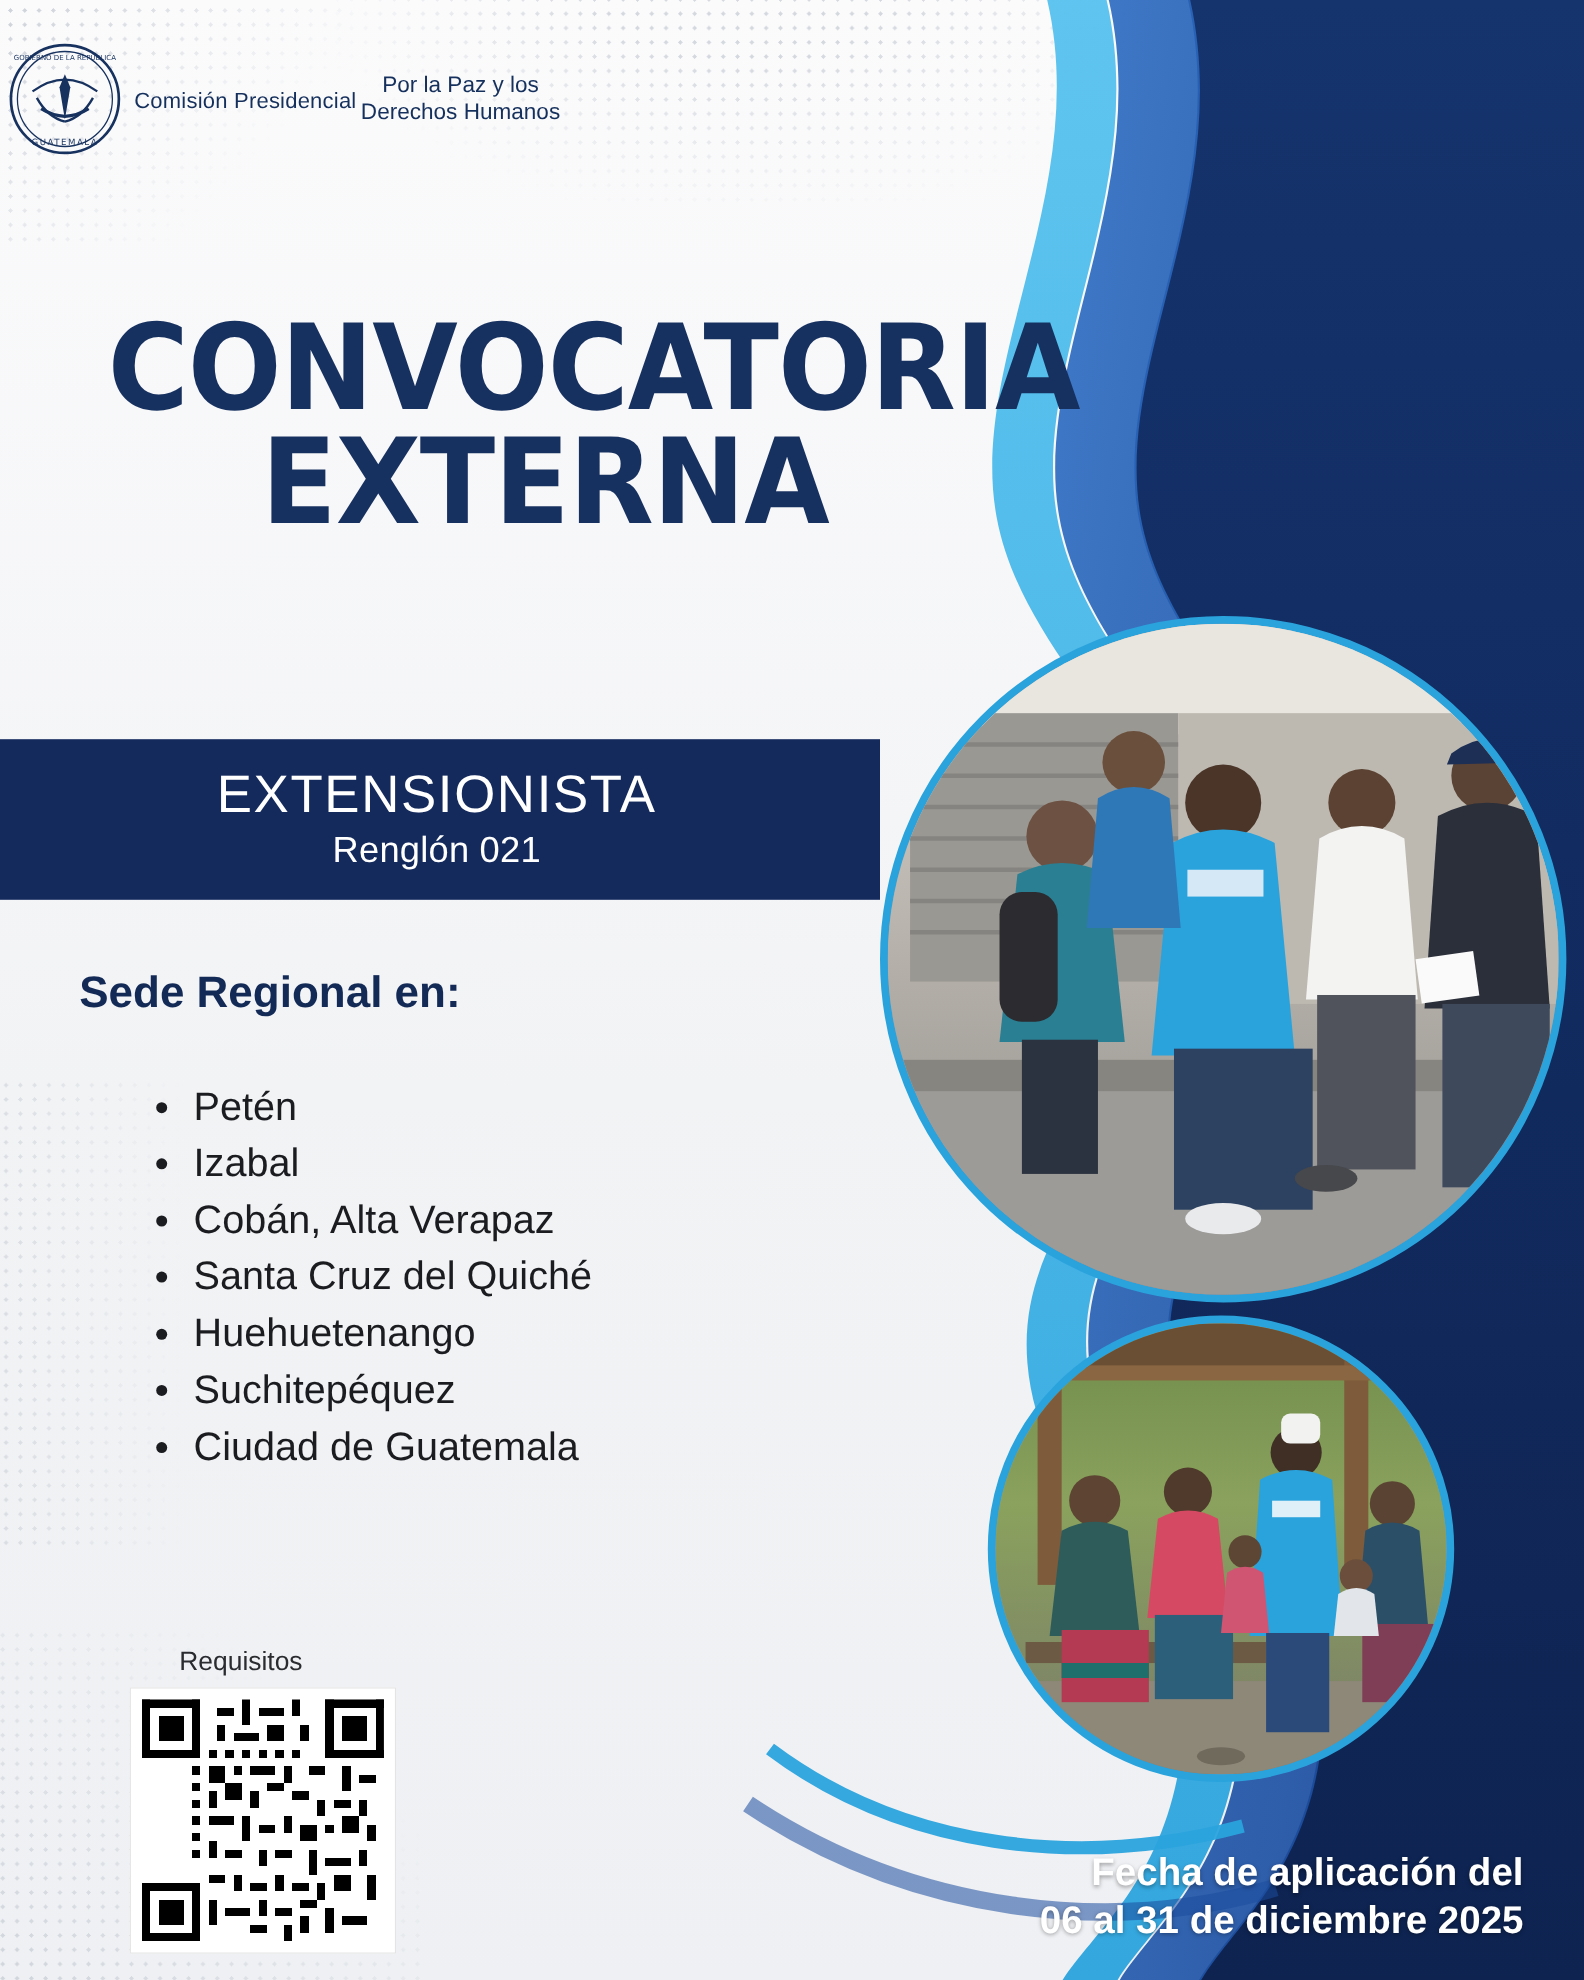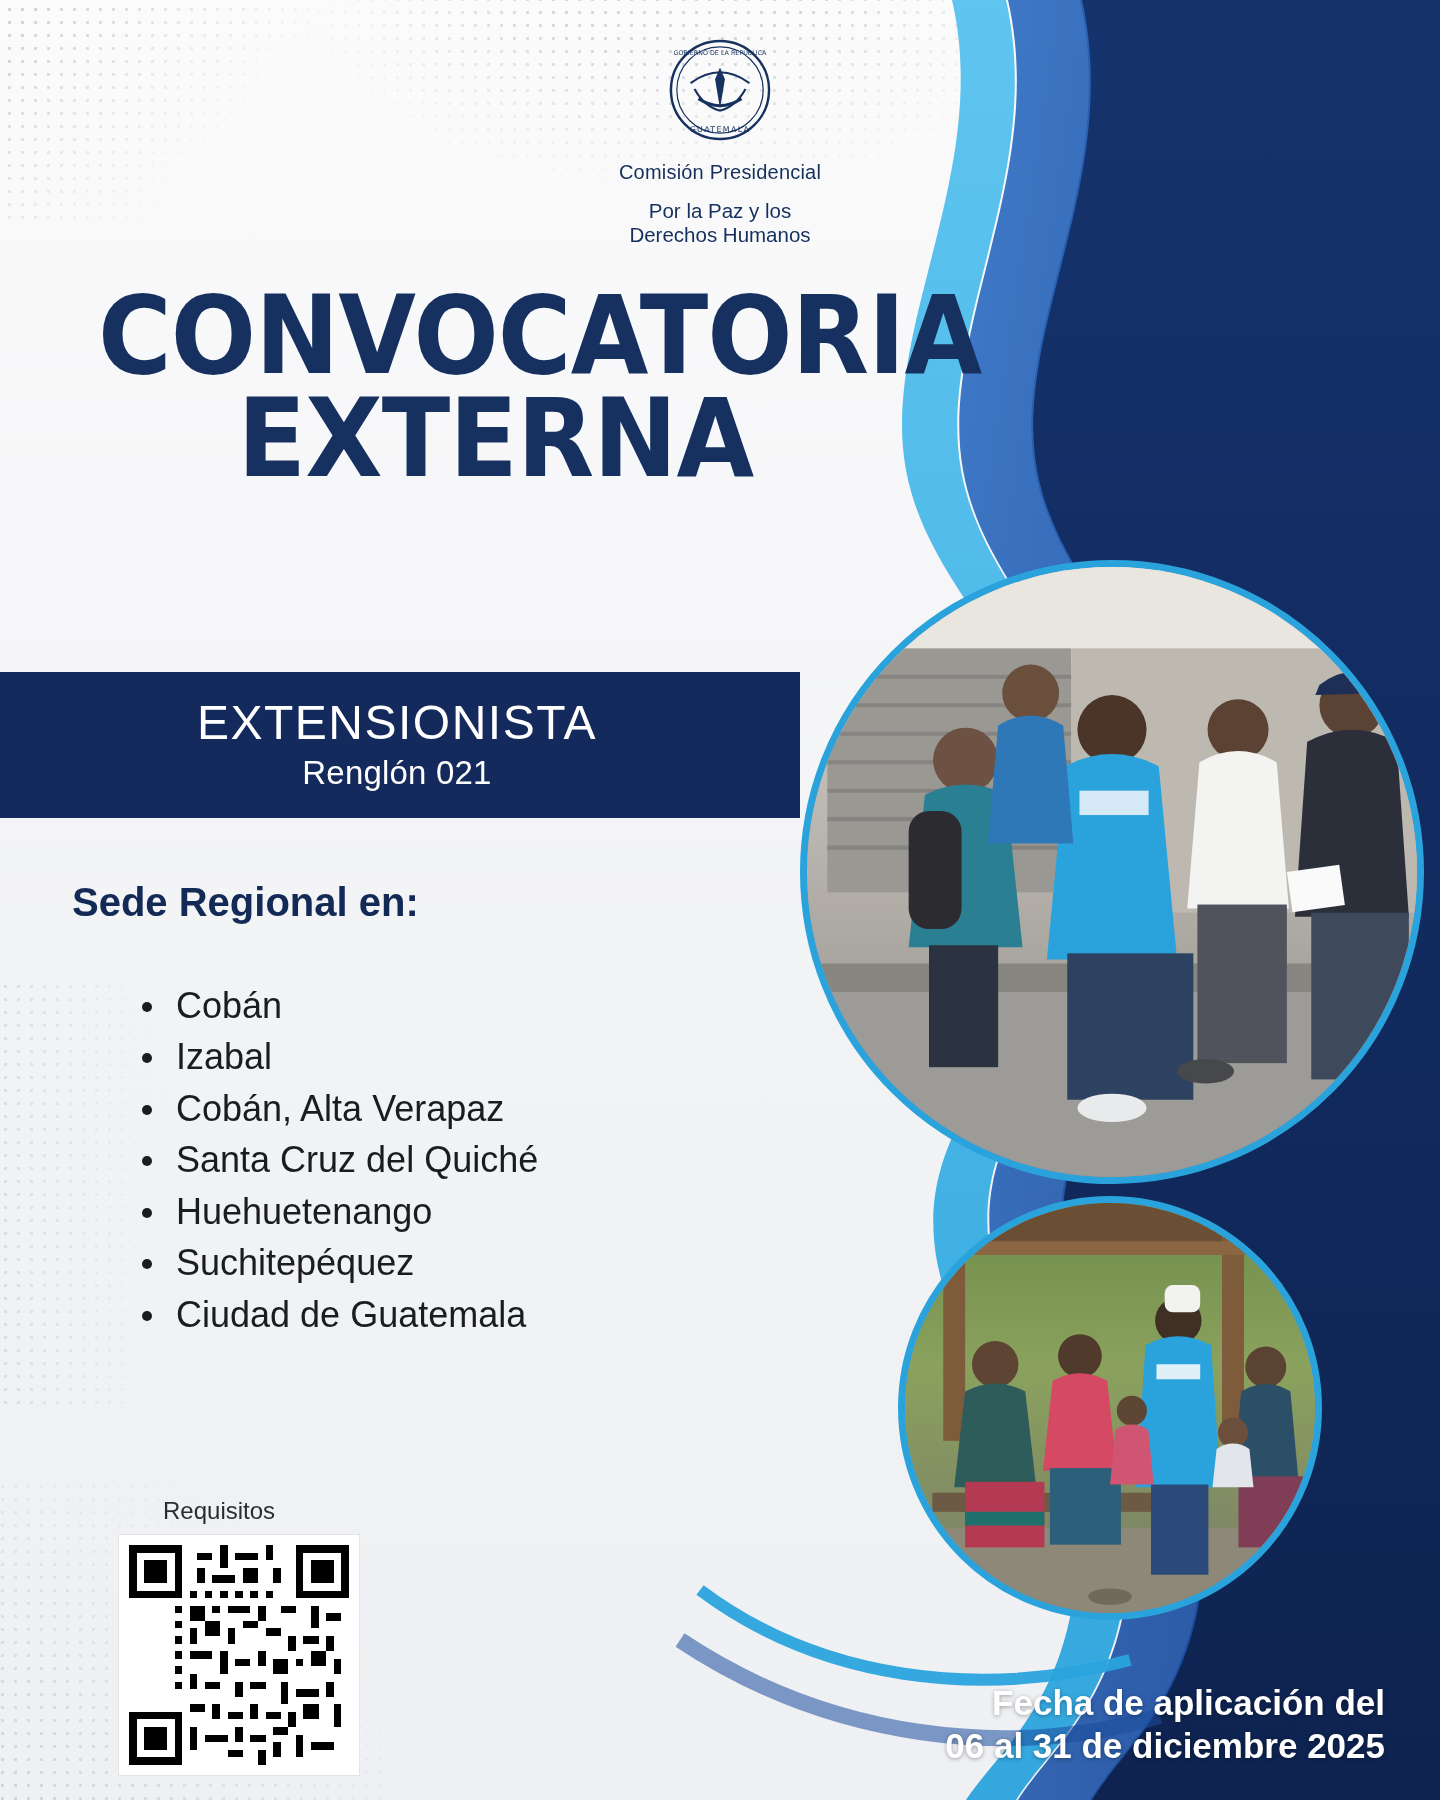--- a/index.html
+++ b/index.html
@@ -58,23 +58,23 @@
             mask-image: radial-gradient(ellipse at 30% 50%, rgba(0,0,0,.8) 20%, rgba(0,0,0,0) 72%);
   }
 
   .swoosh { position: absolute; }
 
   
   .crest-block {
     position: absolute;
     left: 0; right: 0; top: 38px;
     display: flex;
-    flex-direction: column;
+    flex-direction: row;
     align-items: center;
-    gap: 15px;
+    gap: 4px;
   }
   .crest-emblem { width: 118px; height: 104px; display:block; }
   .crest-line1 {
     font-size: 20px;
     color: #15305c;
     letter-spacing: .2px;
     margin-top: 4px;
   }
   .crest-line2 {
     font-size: 20.5px;
@@ -287,21 +287,21 @@
     <span class="l2">EXTERNA</span>
   </div>
 
   <div class="role-band">
     <div class="role-title">EXTENSIONISTA</div>
     <div class="role-sub">Renglón 021</div>
   </div>
 
   <div class="sede-heading">Sede Regional en:</div>
   <ul class="sede-list">
-    <li>Cobán</li>
+    <li>Petén</li>
     <li>Izabal</li>
     <li>Cobán, Alta Verapaz</li>
     <li>Santa Cruz del Quiché</li>
     <li>Huehuetenango</li>
     <li>Suchitepéquez</li>
     <li>Ciudad de Guatemala</li>
   </ul>
 
   <div class="req-label">Requisitos</div>
   <div class="qr-box">

